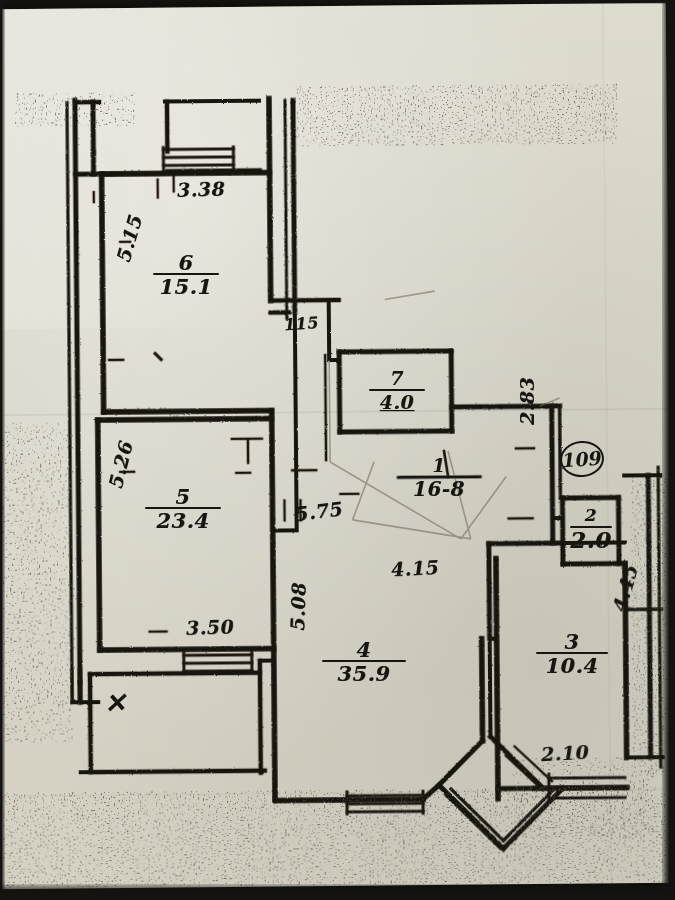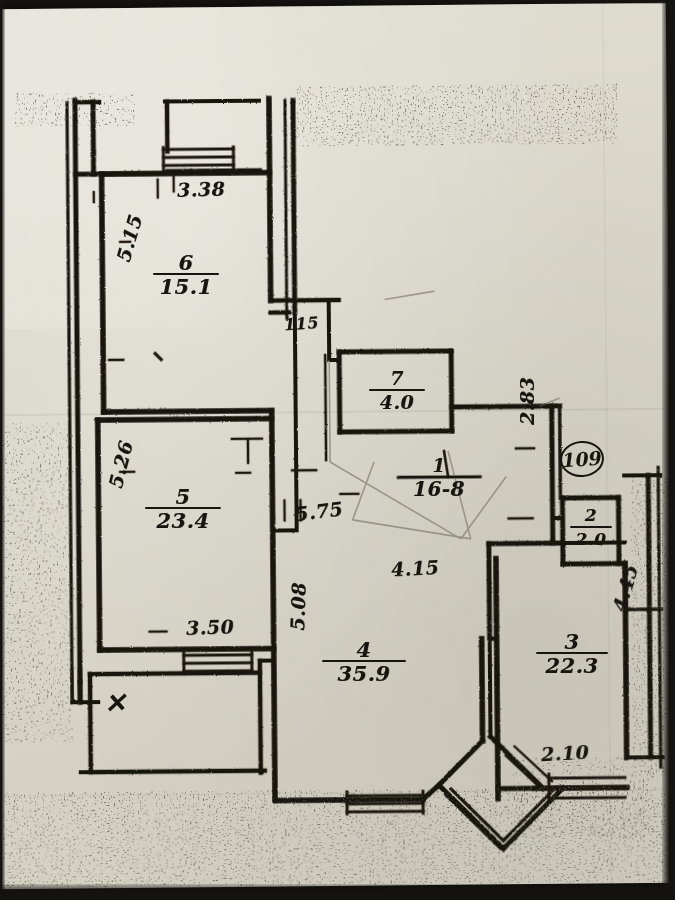--- a/index.html
+++ b/index.html
@@ -325,39 +325,39 @@
 
   <div class="hw room-label" style="left:140px; top:487px; width:86px;">
     <div class="room-num">5</div>
     <div class="room-rule" style="width:76px;"></div>
     <div class="room-area">23.4</div>
   </div>
 
   <div class="hw room-label" style="left:363px; top:369px; width:68px;">
     <div class="room-num" style="font-size:19px;">7</div>
     <div class="room-rule" style="width:56px;"></div>
-    <div class="room-area" style="font-size:19px;">4.0</div>
+    <div class="room-area" style="font-size:19px;text-decoration:underline;">4.0</div>
   </div>
 
   <div class="hw room-label" style="left:396px; top:456px; width:86px;">
     <div class="room-num" style="font-size:18px;">1</div>
     <div class="room-rule" style="width:80px;"></div>
     <div class="room-area" style="font-size:20px;font-style:italic;">16-8</div>
   </div>
 
   <div class="hw room-label" style="left:567px; top:506px; width:48px;">
     <div class="room-num" style="font-size:17px;">2</div>
     <div class="room-rule" style="width:42px;"></div>
-    <div class="room-area" style="font-size:17px;">2.0</div>
+    <div class="room-area" style="font-size:23px;">2.0</div>
   </div>
 
   <div class="hw room-label" style="left:532px; top:632px; width:80px;">
     <div class="room-num">3</div>
     <div class="room-rule" style="width:72px;"></div>
-    <div class="room-area">22.3</div>
+    <div class="room-area">10.4</div>
   </div>
 
   <div class="hw room-label" style="left:318px; top:640px; width:92px;">
     <div class="room-num">4</div>
     <div class="room-rule" style="width:84px;"></div>
     <div class="room-area">35.9</div>
   </div>
 
   <div class="apt-badge" style="left:560px; top:441px;">109</div>
 

